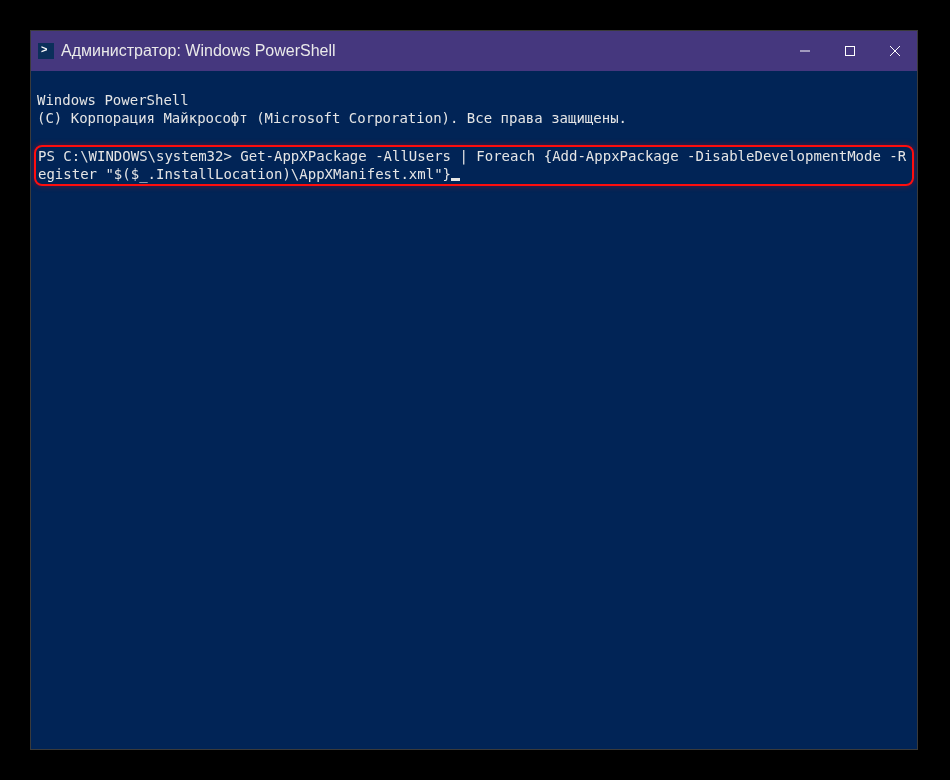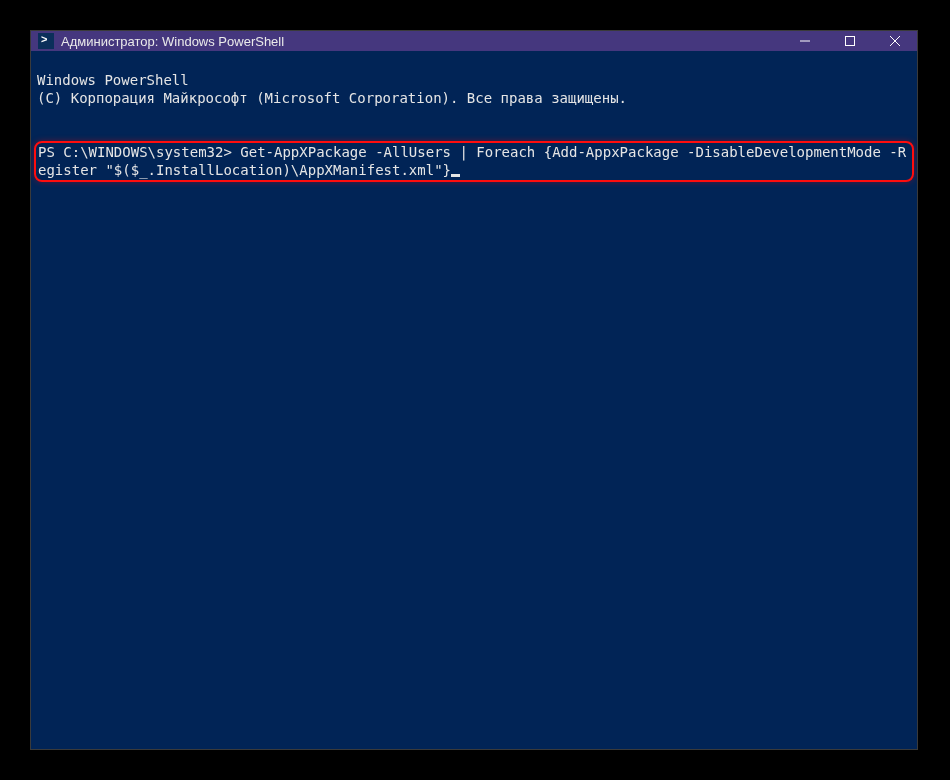--- a/index.html
+++ b/index.html
@@ -22,27 +22,27 @@
     top: 30px;
     width: 888px;
     height: 720px;
     background: #fff;
     border: 1px solid #3a3a3a;
     display: flex;
     flex-direction: column;
     box-shadow: 0 0 10px rgba(0,0,0,0.6);
   }
   .titlebar {
-    height: 20px;
+    height: 40px;
     background: #45377e;
     display: flex;
     align-items: center;
     color: #eaeaea;
     font-family: "Segoe UI", Verdana, sans-serif;
-    font-size: 13px;
+    font-size: 16px;
     user-select: none;
   }
   .titlebar .icon-slot {
     width: 30px;
     display: flex;
     align-items: center;
     justify-content: center;
   }
   .ps-icon {
     width: 16px;
@@ -83,21 +83,21 @@
     font-family: Consolas, "Lucida Console", monospace;
     white-space: pre-wrap;
     word-break: break-all;
     position: relative;
     overflow: hidden;
   }
   .hdr-line1, .hdr-line2, .hdr-blank { display: block; }
   .highlight-box {
     border: 2.5px solid #ff0d0d;
     border-radius: 8px;
-    margin: 16px -3px;
+    margin: 0 -3px;
     padding: 1px 2px;
     line-height: 17.5px;
     box-shadow: 0 0 6px rgba(255,0,0,0.35);
   }
   .cmdwrap { display: inline; }
   .cursor {
     display: inline-block;
     width: 9px;
     height: 3px;
     background: #e5e5e5;

